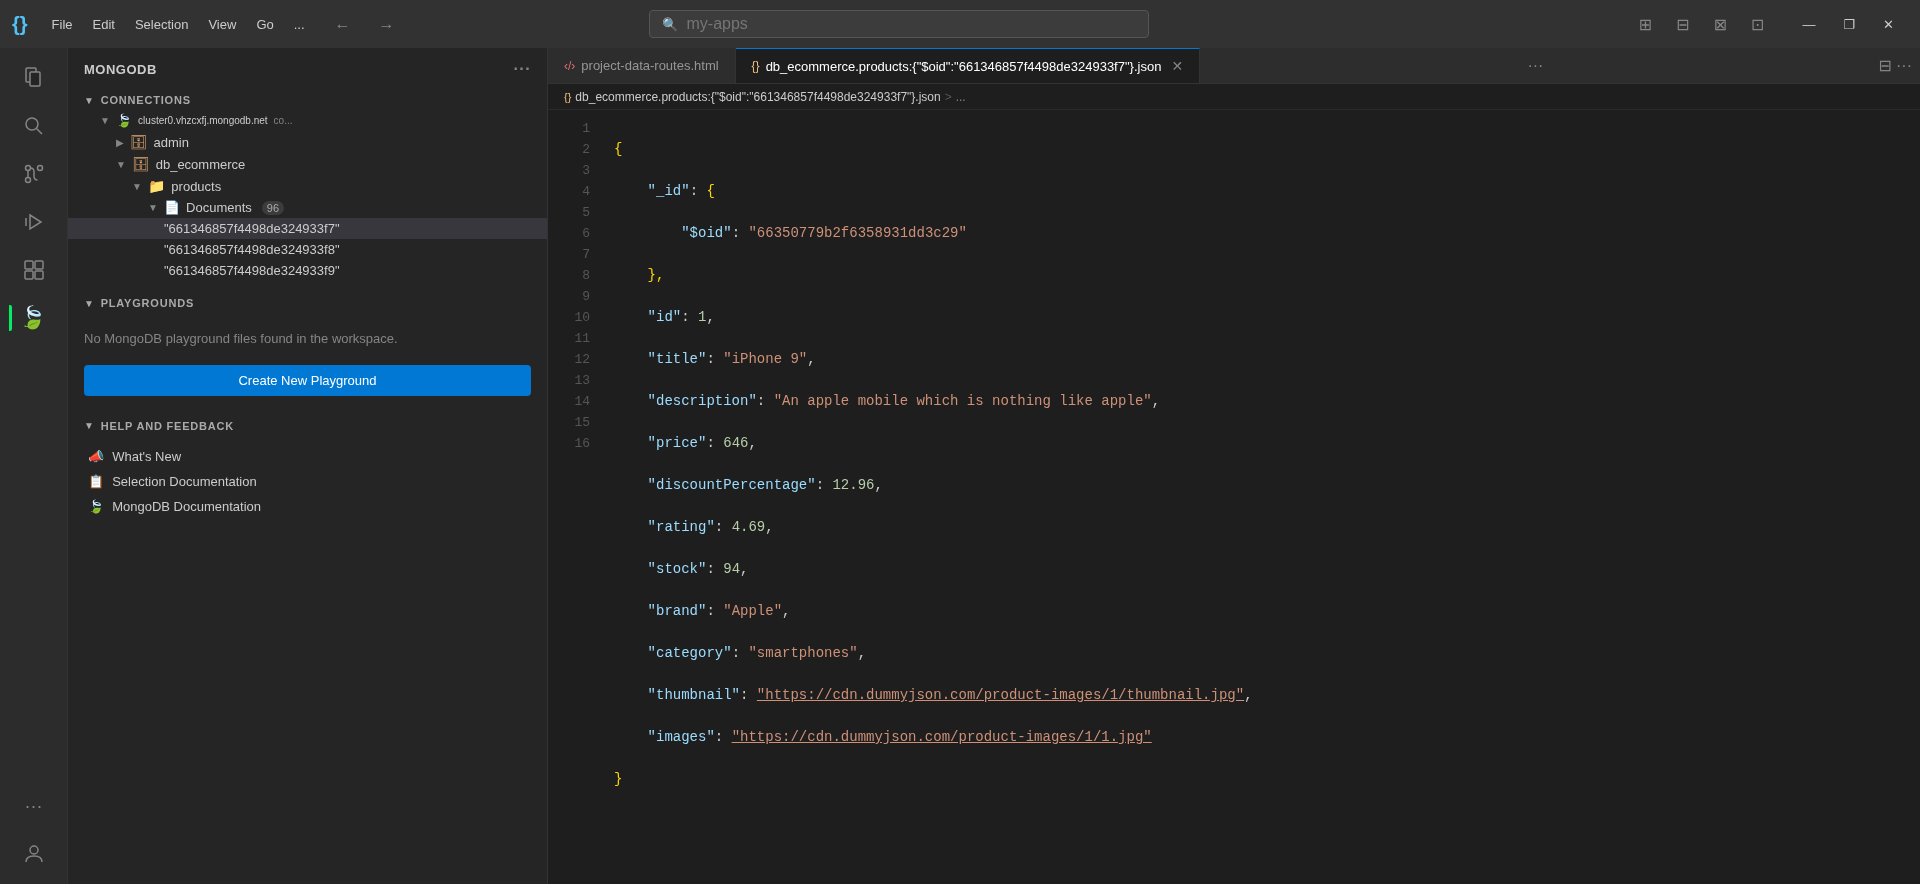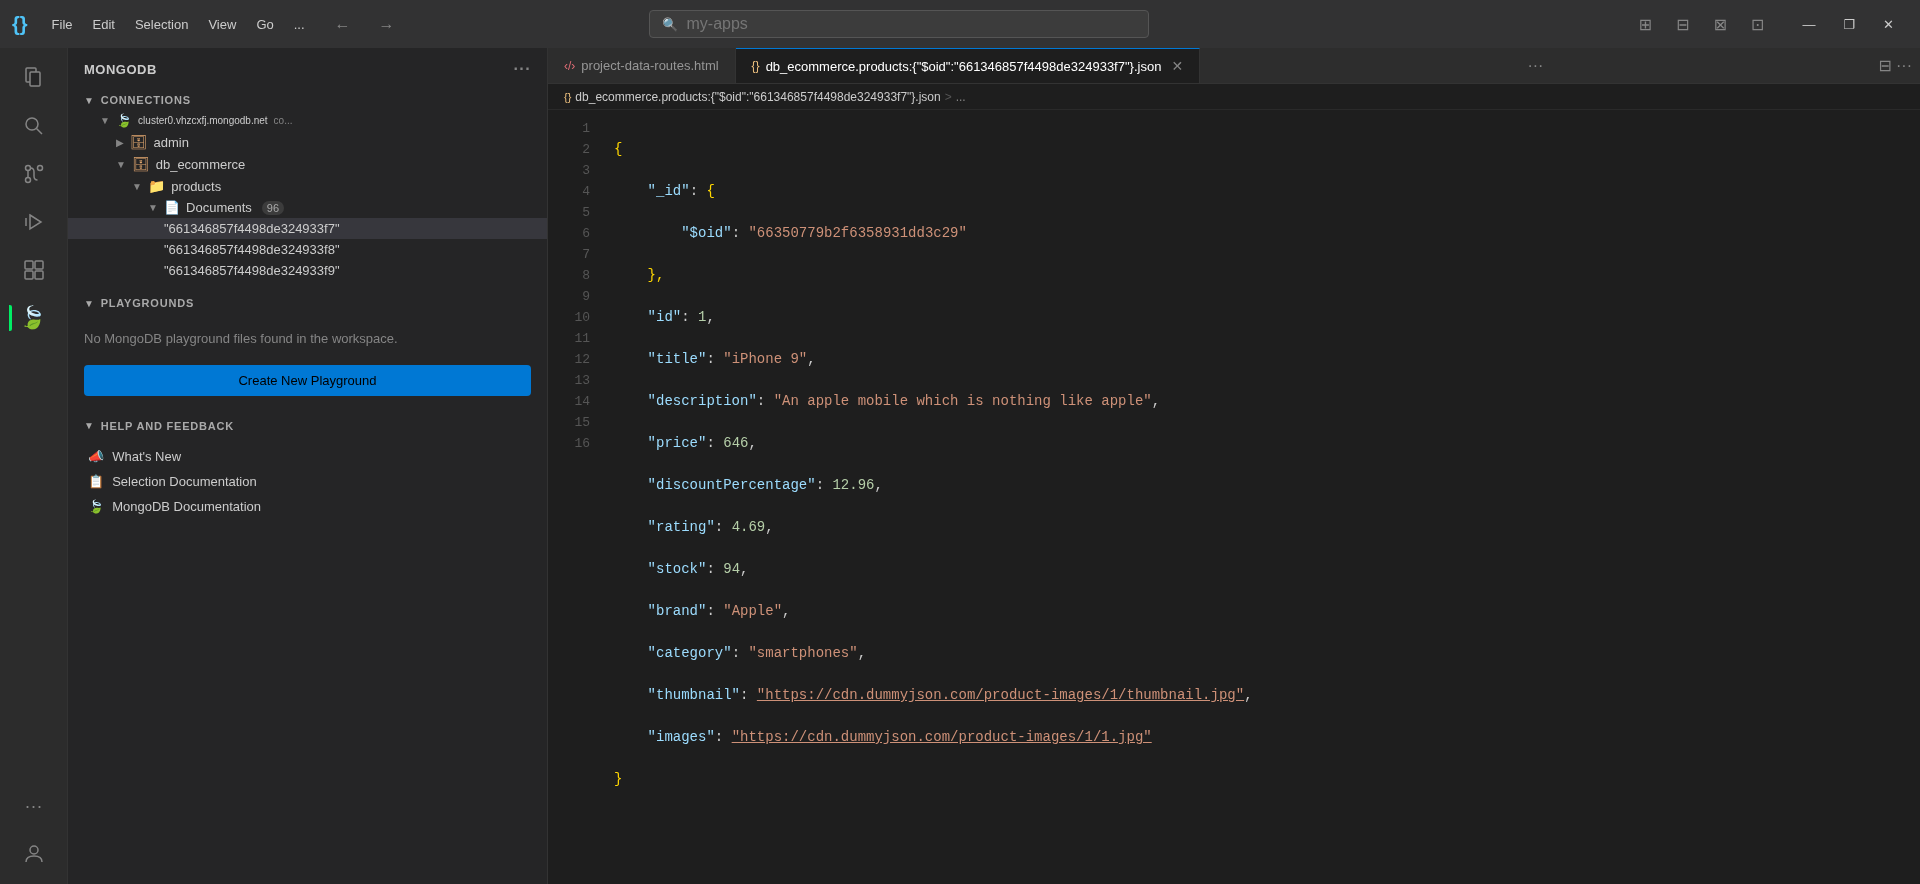--- a/index.html
+++ b/index.html
@@ -197,21 +197,21 @@
       padding: 8px 16px;
     }
     .playgrounds-text {
       font-size: 13px;
       color: #858585;
       line-height: 1.5;
       padding: 8px 0;
     }
     .create-playground-btn {
       background: #0078d4;
-      color: #000000;
+      color: #ffffff;
       border: none;
       border-radius: 4px;
       padding: 8px 16px;
       font-size: 13px;
       cursor: pointer;
       width: 100%;
       margin-top: 8px;
       text-align: center;
     }
 

